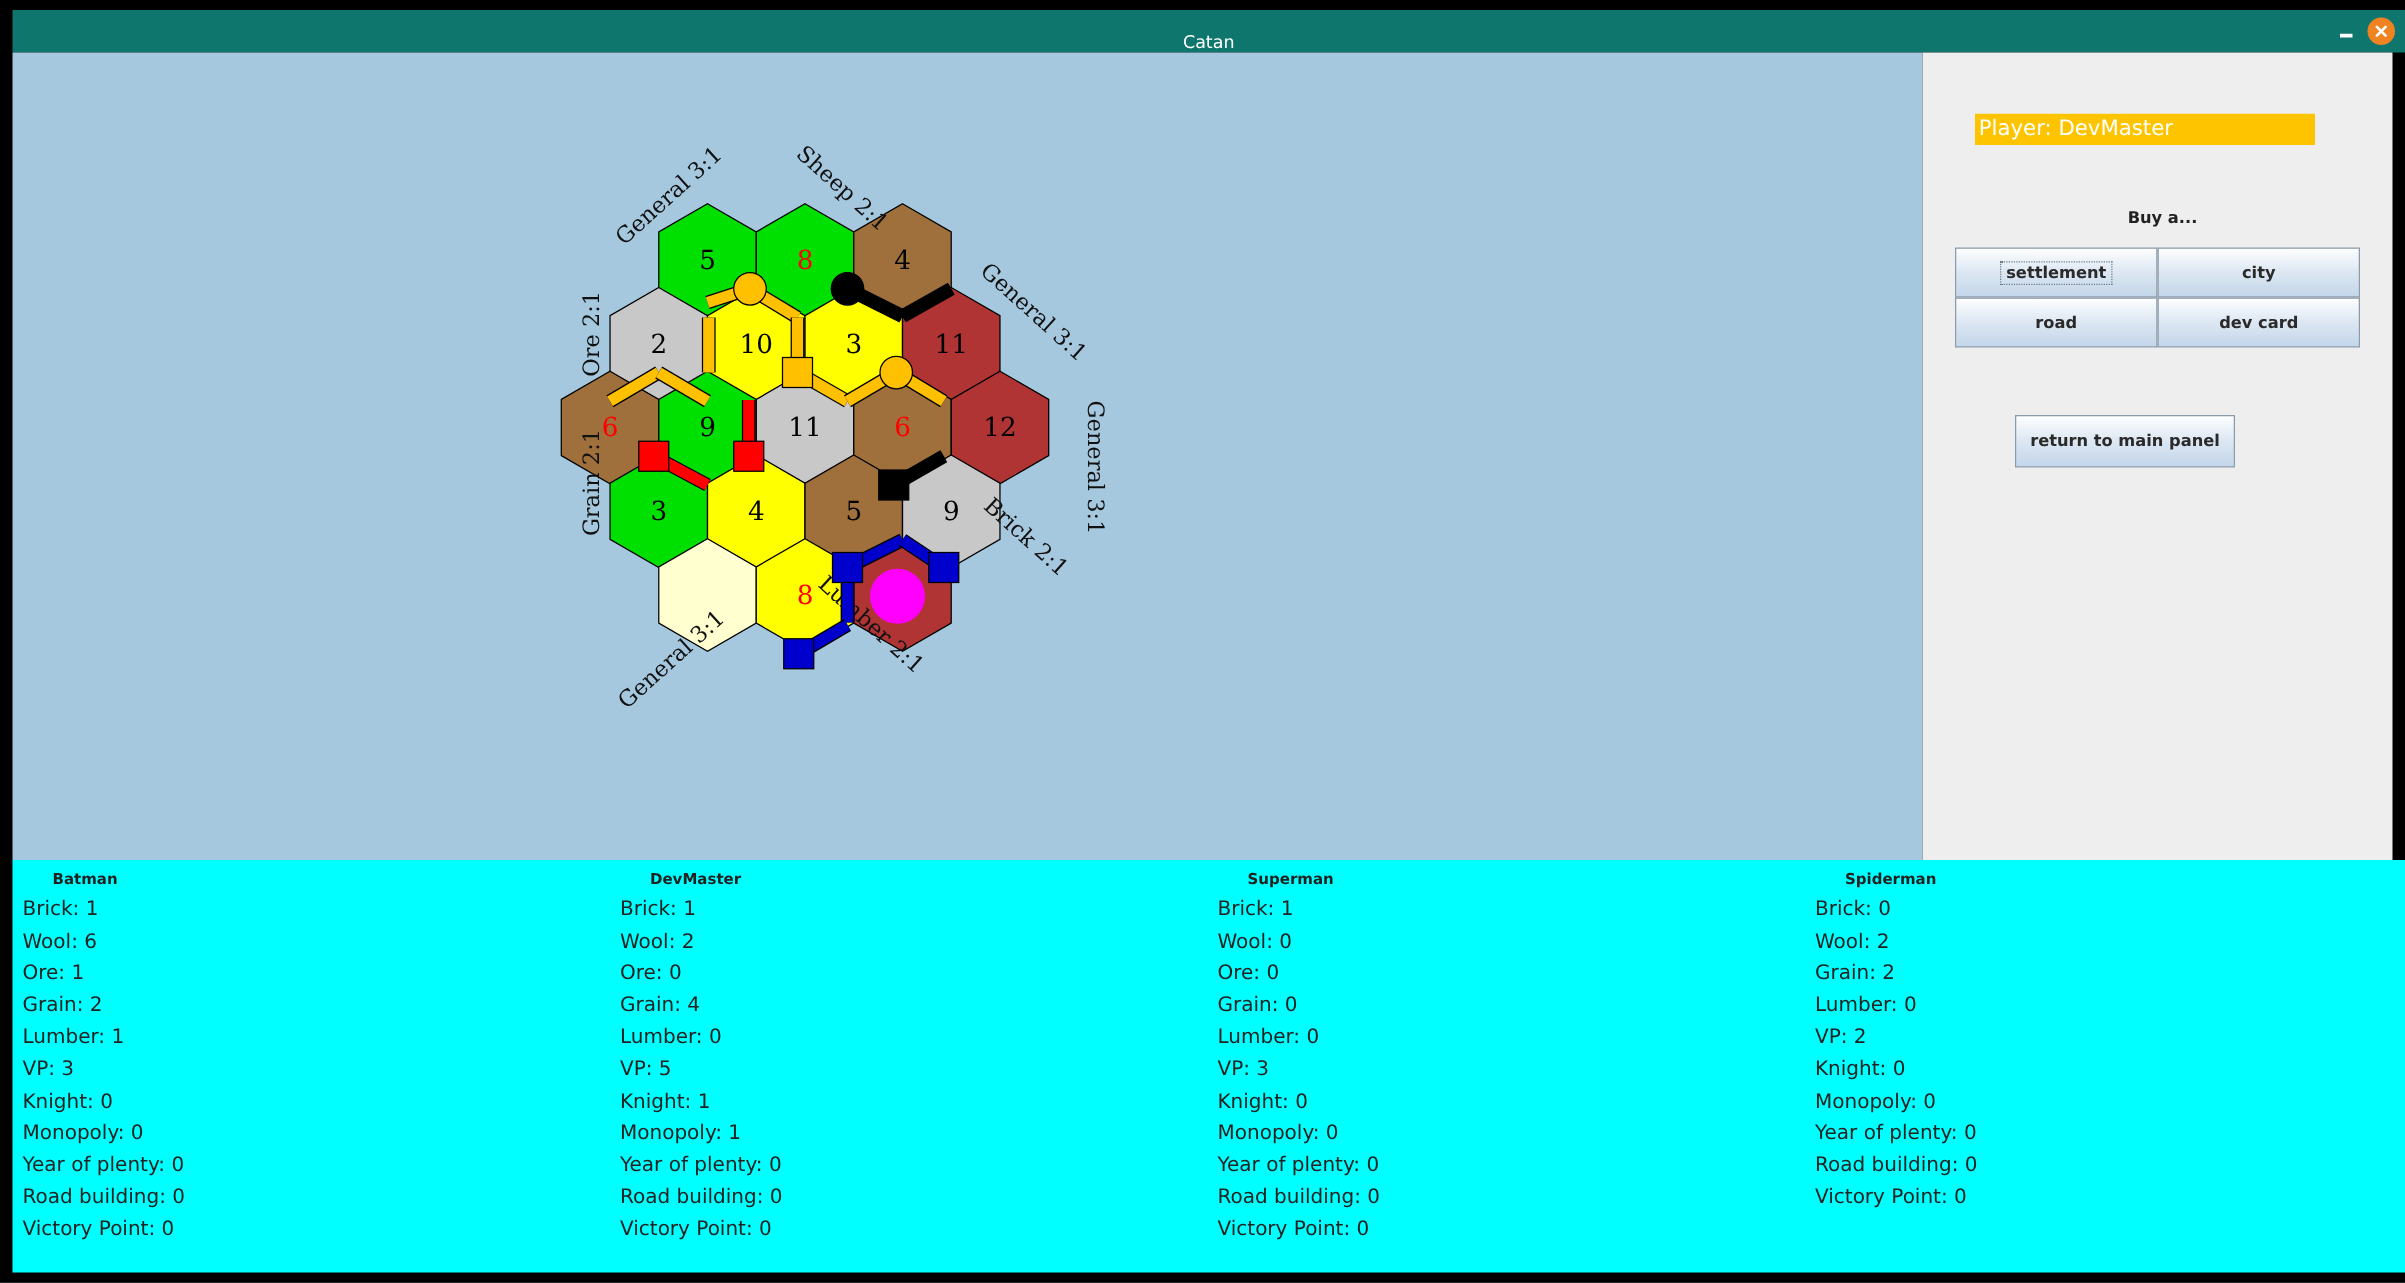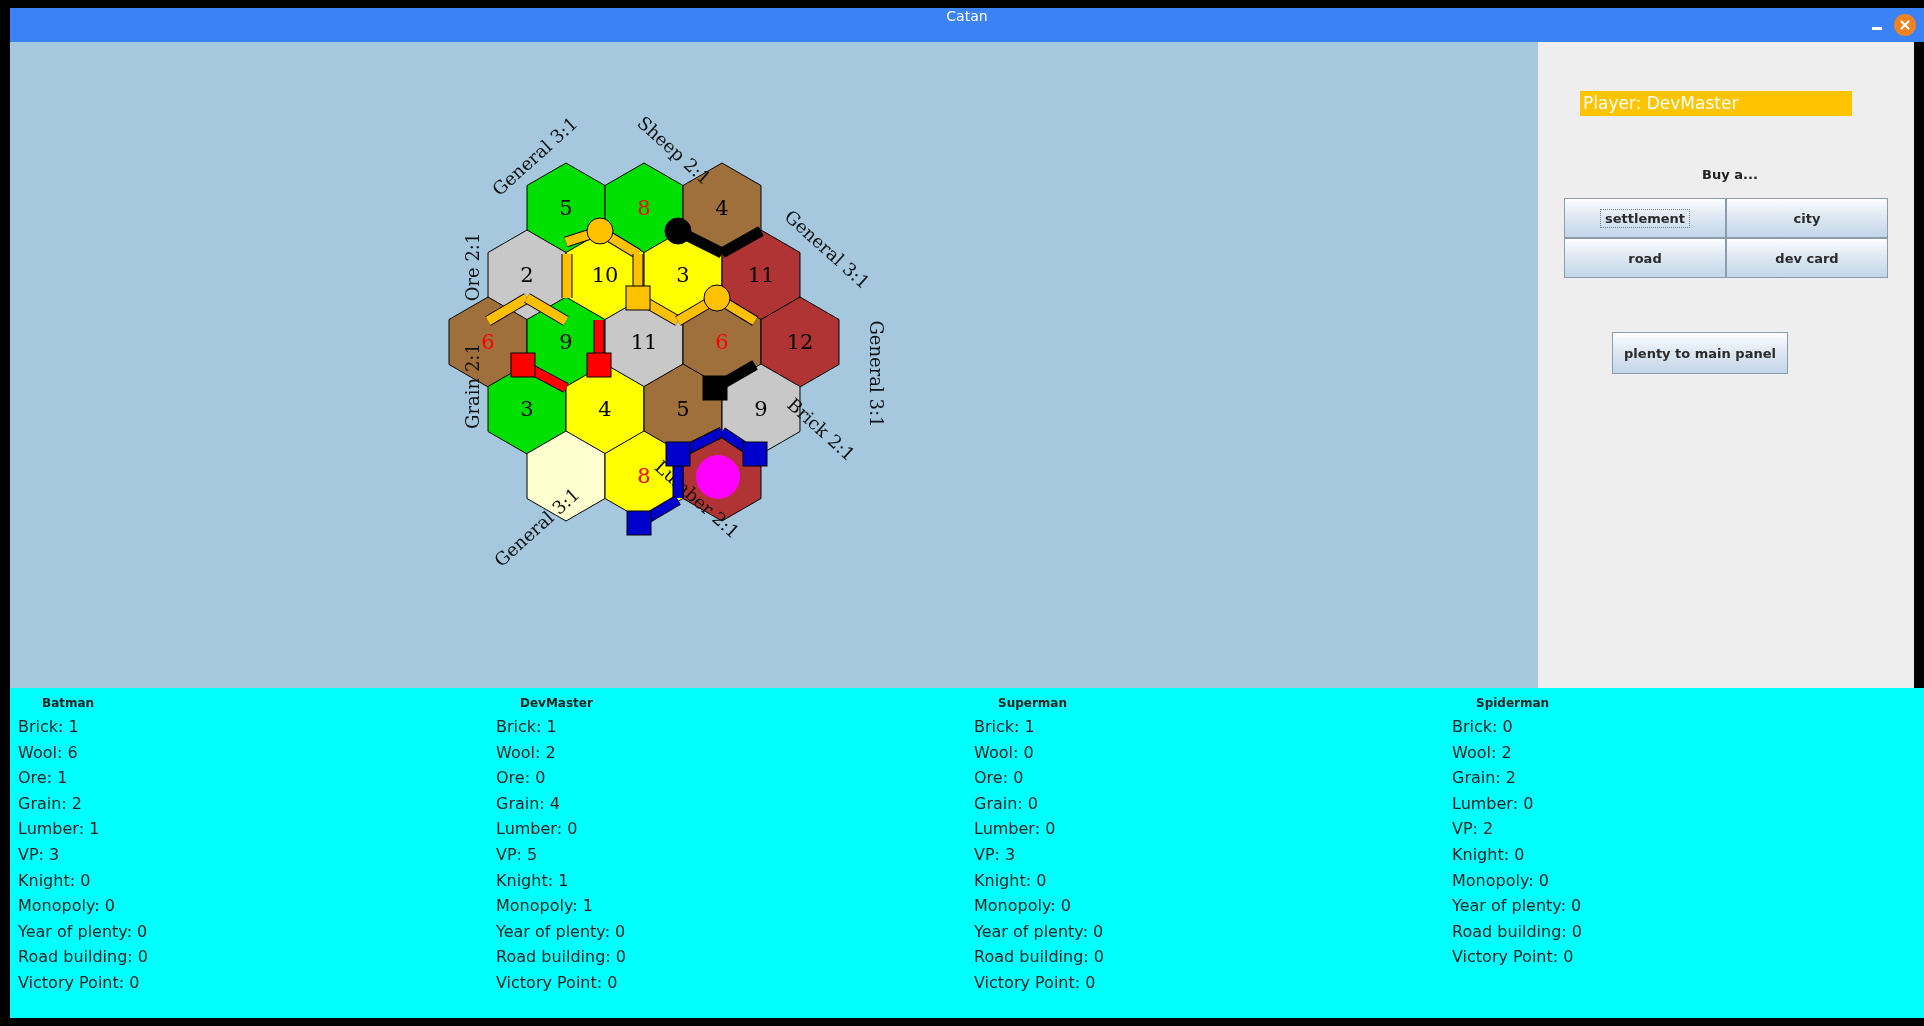--- a/index.html
+++ b/index.html
@@ -8,22 +8,22 @@
     width:1924px; height:1026px;
     background:#000;
     font-family:"DejaVu Sans", sans-serif;
     overflow:hidden;
   }
   #app { position:relative; width:1924px; height:1026px; background:#000; }
 
   
   .titlebar {
     position:absolute; left:10px; top:8px; width:1914px; height:34px;
-    background:#3b82f6;
-    display:flex; align-items:flex-start; justify-content:center;
+    background:#0f766e;
+    display:flex; align-items:flex-end; justify-content:center;
   }
   .titlebar .title {
     font-size:14px; color:#ffffff; font-family:"DejaVu Sans", sans-serif;
     letter-spacing:0px;
   }
   .win-btns { position:absolute; right:8px; top:0; height:34px; display:flex; align-items:center; gap:10px; }
   .btn-min {
     width:14px; height:14px; position:relative; cursor:pointer;
   }
   .btn-min::after {
@@ -271,21 +271,21 @@
       <span>city</span>
     </div>
     <div class="jbtn">
       <span>road</span>
     </div>
     <div class="jbtn">
       <span>dev card</span>
     </div>
   </div>
   <div class="return-btn">
-    <span>plenty to main panel</span>
+    <span>return to main panel</span>
   </div>
 </div>
 
 <div class="stats-panel" id="stats-panel">
       <div class="stats-col">
         <div class="pname">Batman</div>
         <div class="srow">Brick: 1</div>
         <div class="srow">Wool: 6</div>
         <div class="srow">Ore: 1</div>
         <div class="srow">Grain: 2</div>

